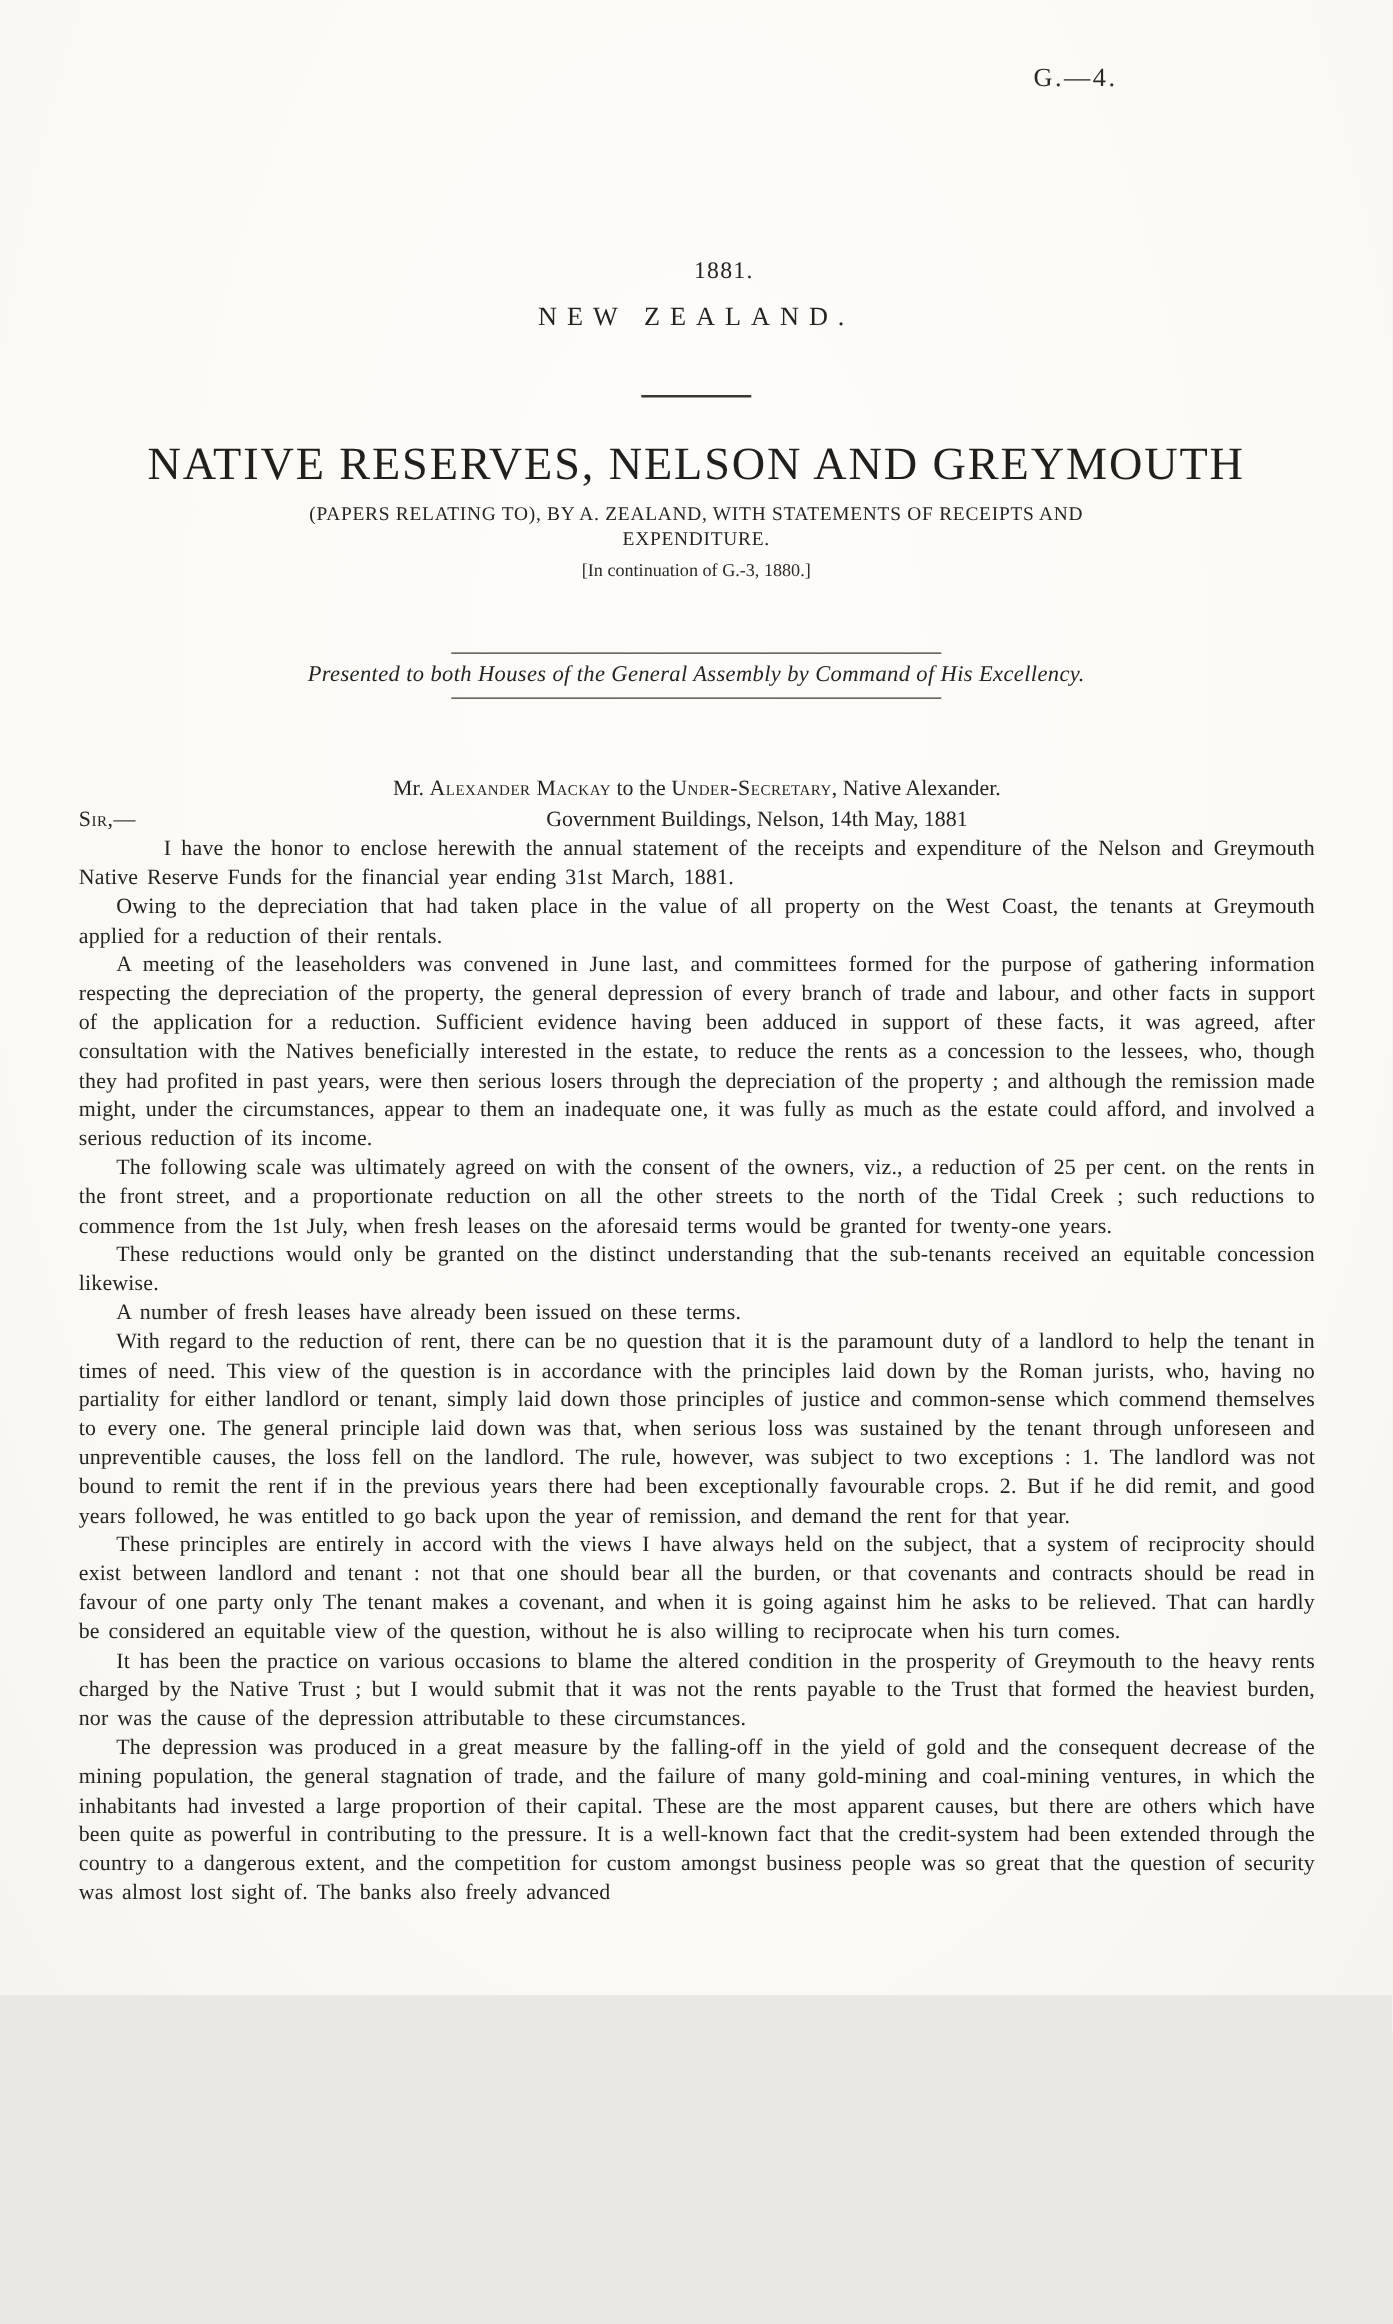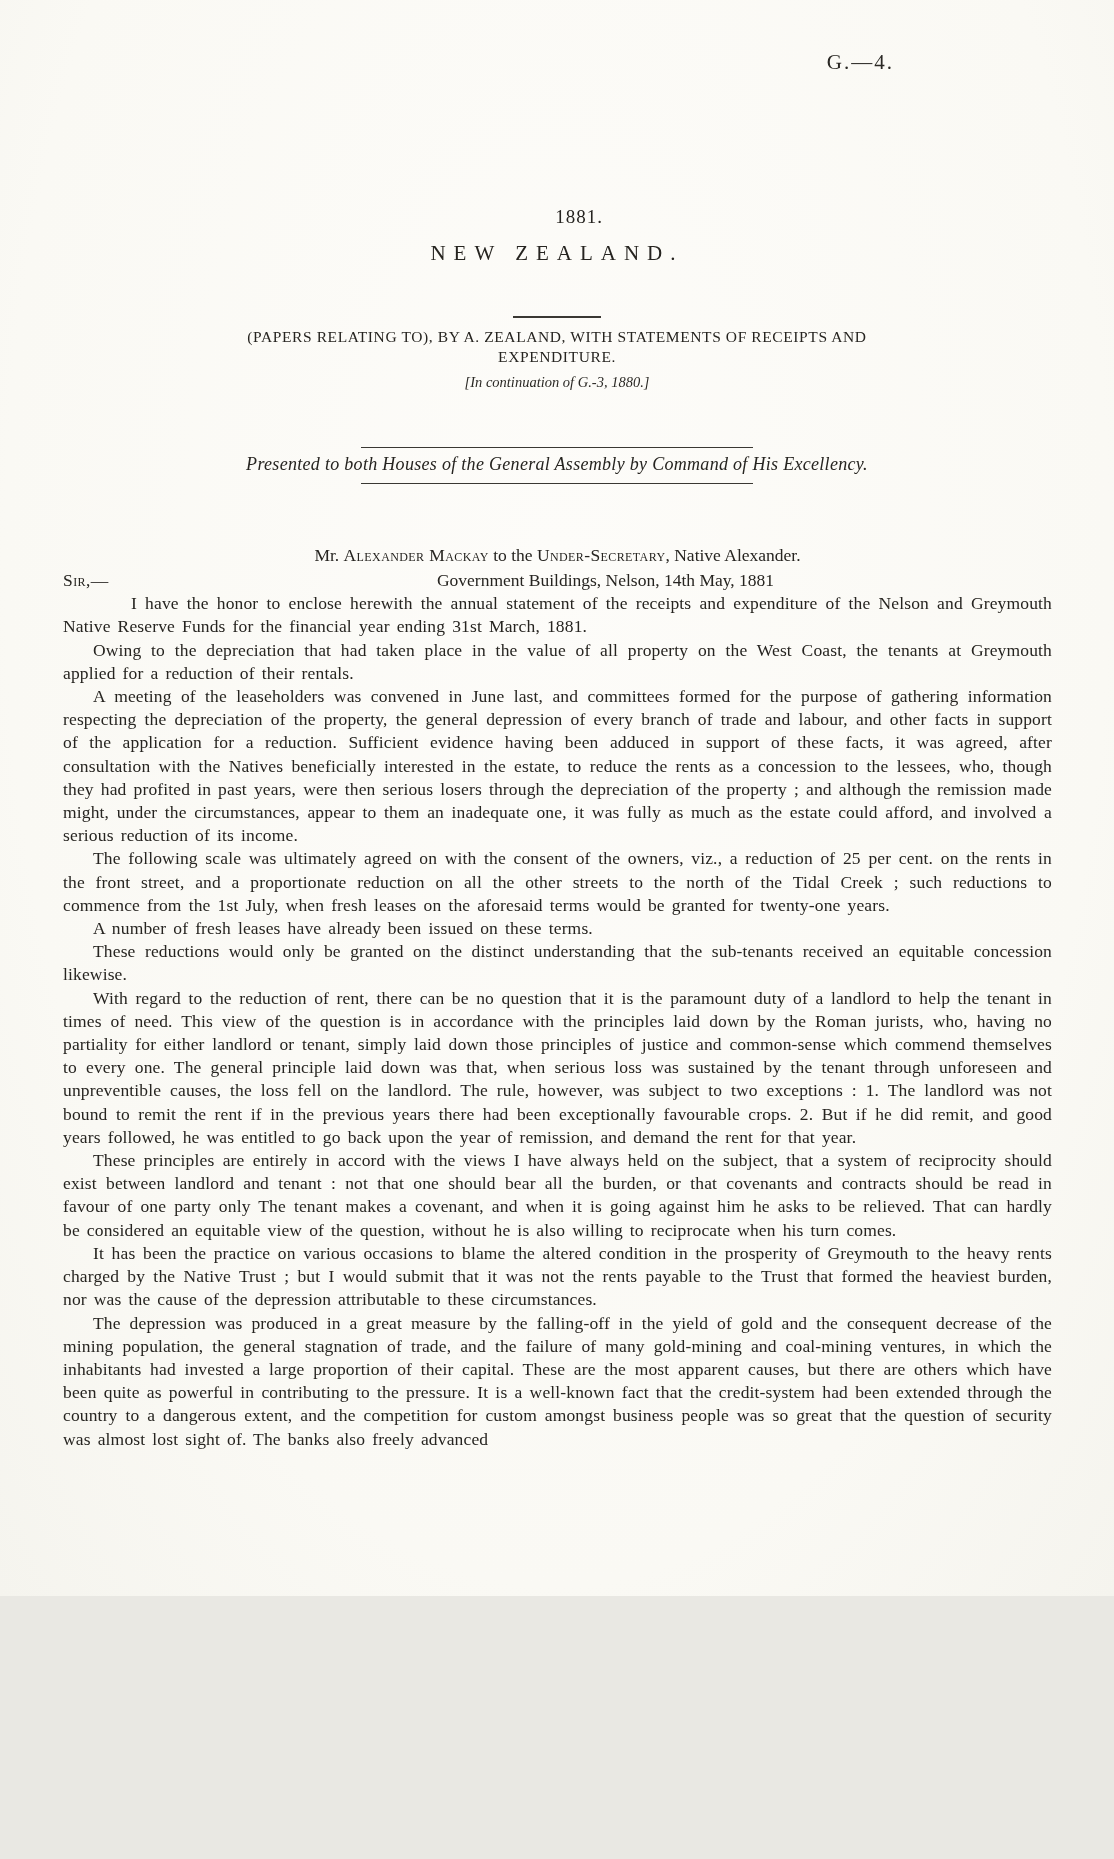--- a/index.html
+++ b/index.html
@@ -31,21 +31,21 @@
   .title-block { text-align: center; }
   .main-title {
     font-size: 37px;
     font-weight: normal;
     letter-spacing: 1.5px;
     margin: 34px 40px 0;
     line-height: 1.1;
     color: #211f1b;
   }
   .subtitle { font-size: 15.5px; letter-spacing: 0.6px; line-height: 20px; margin-top: 9px; }
-  .continuation { font-size: 14.5px; margin-top: 7px; color: #2b2925; font-style: italic; }
+  .continuation { font-size: 14.5px; margin-top: 7px; color: #2b2925; }
   .presented-block { margin-top: 56px; text-align: center; font-family: Liberation Serif, serif; }
   .rule-med { width: 392px; height: 1px; }
   .presented { font-style: italic; font-size: 18px; padding: 6px 0 8px; letter-spacing: 0.3px; }
   .letter {
     margin: 60px 62px 0 63px;
     font-size: 17.5px;
     line-height: 23.2px;
   }
   .letter-heading { text-align: center; }
   .sc { font-variant: small-caps; letter-spacing: 0.4px; }
@@ -68,20 +68,21 @@
 
   <div class="doc-ref">G.—4.</div>
 
   <div class="masthead">
     <div class="year">1881.</div>
     <div class="country">NEW ZEALAND.</div>
     <div class="rule rule-short"></div>
   </div>
 
   <div class="title-block">
+    <h1 class="main-title">NATIVE RESERVES, NELSON AND GREYMOUTH</h1>
     <div class="subtitle">
       <span>(PAPERS RELATING TO), BY A. ZEALAND, WITH STATEMENTS OF RECEIPTS AND</span><br>
       <span>EXPENDITURE.</span>
     </div>
     <div class="continuation">[In continuation of G.-3, 1880.]</div>
   </div>
 
   <div class="presented-block">
     <div class="rule rule-med"></div>
     <div class="presented">Presented to both Houses of the General Assembly by Command of His Excellency.</div>
@@ -96,22 +97,22 @@
 
     <div class="salutation-line">
       <span class="salutation sc">Sir,—</span>
       <div class="dateline">Government Buildings, Nelson, 14th May, 1881</div>
     </div>
 
     <p class="para first">I have the honor to enclose herewith the annual statement of the receipts and expenditure of the Nelson and Greymouth Native Reserve Funds for the financial year ending 31st March, 1881.</p>
     <p class="para">Owing to the depreciation that had taken place in the value of all property on the West Coast, the tenants at Greymouth applied for a reduction of their rentals.</p>
     <p class="para">A meeting of the leaseholders was convened in June last, and committees formed for the purpose of gathering information respecting the depreciation of the property, the general depression of every branch of trade and labour, and other facts in support of the application for a reduction. Sufficient evidence having been adduced in support of these facts, it was agreed, after consultation with the Natives beneficially interested in the estate, to reduce the rents as a concession to the lessees, who, though they had profited in past years, were then serious losers through the depreciation of the property ; and although the remission made might, under the circumstances, appear to them an inadequate one, it was fully as much as the estate could afford, and involved a serious reduction of its income.</p>
     <p class="para">The following scale was ultimately agreed on with the consent of the owners, viz., a reduction of 25 per cent. on the rents in the front street, and a proportionate reduction on all the other streets to the north of the Tidal Creek ; such reductions to commence from the 1st July, when fresh leases on the aforesaid terms would be granted for twenty-one years.</p>
+    <p class="para">These reductions would only be granted on the distinct understanding that the sub-tenants received an equitable concession likewise.</p>
     <p class="para">A number of fresh leases have already been issued on these terms.</p>
-    <p class="para">These reductions would only be granted on the distinct understanding that the sub-tenants received an equitable concession likewise.</p>
     <p class="para">With regard to the reduction of rent, there can be no question that it is the paramount duty of a landlord to help the tenant in times of need. This view of the question is in accordance with the principles laid down by the Roman jurists, who, having no partiality for either landlord or tenant, simply laid down those principles of justice and common-sense which commend themselves to every one. The general principle laid down was that, when serious loss was sustained by the tenant through unforeseen and unpreventible causes, the loss fell on the landlord. The rule, however, was subject to two exceptions : 1. The landlord was not bound to remit the rent if in the previous years there had been exceptionally favourable crops. 2. But if he did remit, and good years followed, he was entitled to go back upon the year of remission, and demand the rent for that year.</p>
     <p class="para">These principles are entirely in accord with the views I have always held on the subject, that a system of reciprocity should exist between landlord and tenant : not that one should bear all the burden, or that covenants and contracts should be read in favour of one party only The tenant makes a covenant, and when it is going against him he asks to be relieved. That can hardly be considered an equitable view of the question, without he is also willing to reciprocate when his turn comes.</p>
     <p class="para">It has been the practice on various occasions to blame the altered condition in the prosperity of Greymouth to the heavy rents charged by the Native Trust ; but I would submit that it was not the rents payable to the Trust that formed the heaviest burden, nor was the cause of the depression attributable to these circumstances.</p>
     <p class="para">The depression was produced in a great measure by the falling-off in the yield of gold and the consequent decrease of the mining population, the general stagnation of trade, and the failure of many gold-mining and coal-mining ventures, in which the inhabitants had invested a large proportion of their capital. These are the most apparent causes, but there are others which have been quite as powerful in contributing to the pressure. It is a well-known fact that the credit-system had been extended through the country to a dangerous extent, and the competition for custom amongst business people was so great that the question of security was almost lost sight of. The banks also freely advanced</p>
 
   </div>
 
 </div>
 
 </body></html>

